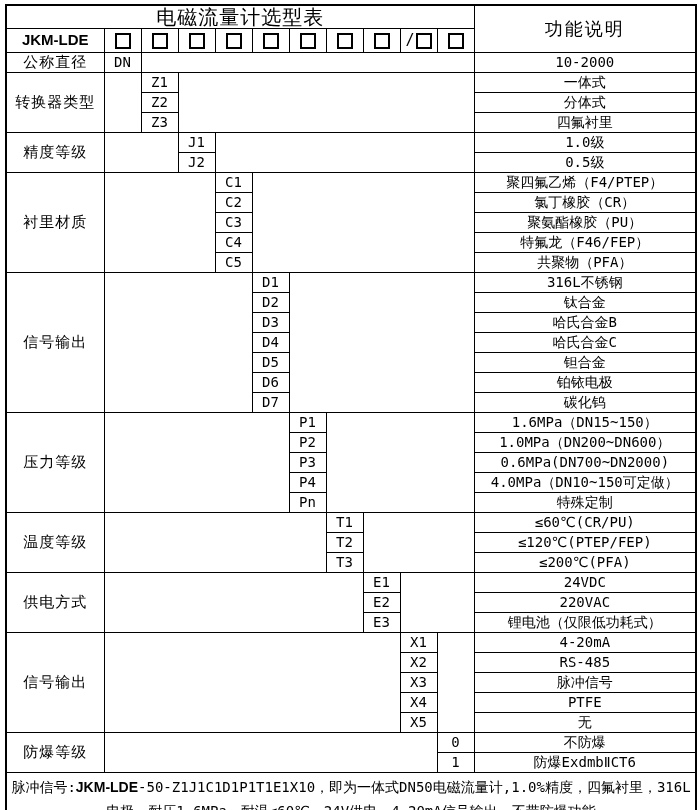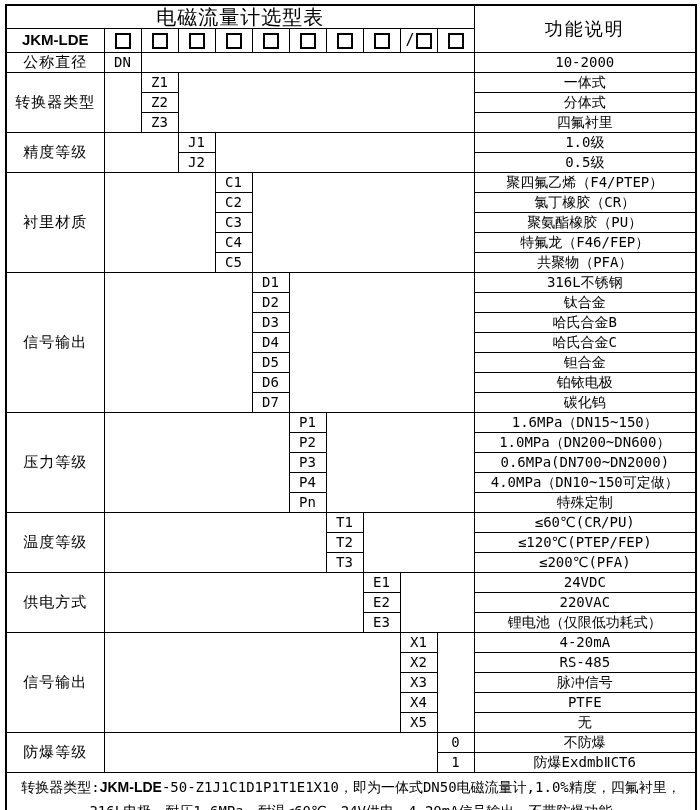--- a/index.html
+++ b/index.html
@@ -235,18 +235,18 @@
     <td class="sp" colspan="9" rowspan="2"></td>
     <td class="code">0</td>
     <td class="desc">不防爆</td>
   </tr>
   <tr>
           <td class="code">1</td>
           <td class="desc">防爆ExdmbⅡCT6</td>
         </tr>
 
   <tr class="r-example">
-    <td class="example" colspan="12"><span>转换器类型:</span><span class="b">JKM-LDE</span><span>-50-Z1J1C1D1P1T1E1X10，即为一体式DN50电磁流量计,1.0%精度，四氟衬里，316L电极，耐压1.6MPa，耐温≤60℃，24V供电，4-20mA信号输出，不带防爆功能</span></td>
+    <td class="example" colspan="12"><span>脉冲信号:</span><span class="b">JKM-LDE</span><span>-50-Z1J1C1D1P1T1E1X10，即为一体式DN50电磁流量计,1.0%精度，四氟衬里，316L电极，耐压1.6MPa，耐温≤60℃，24V供电，4-20mA信号输出，不带防爆功能</span></td>
   </tr>
 
 </tbody>
     </table>
 </div>
 
 </body></html>

